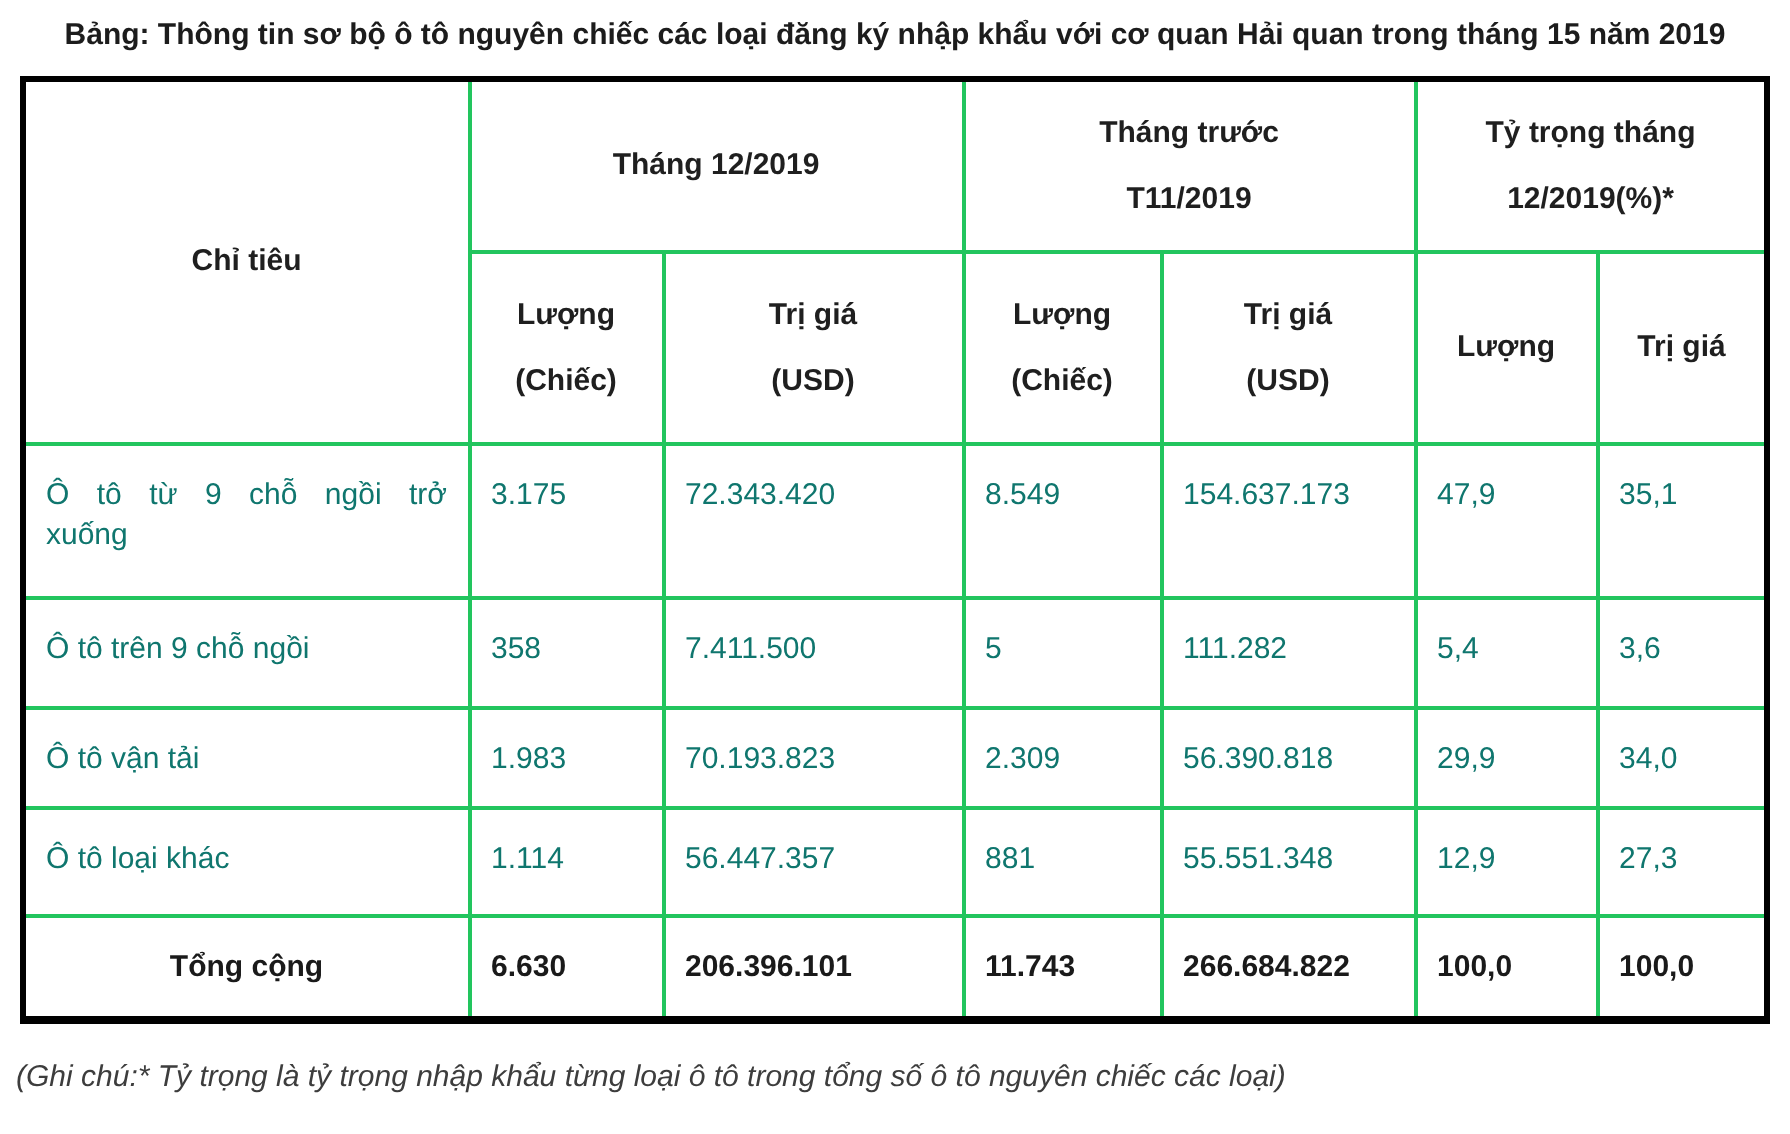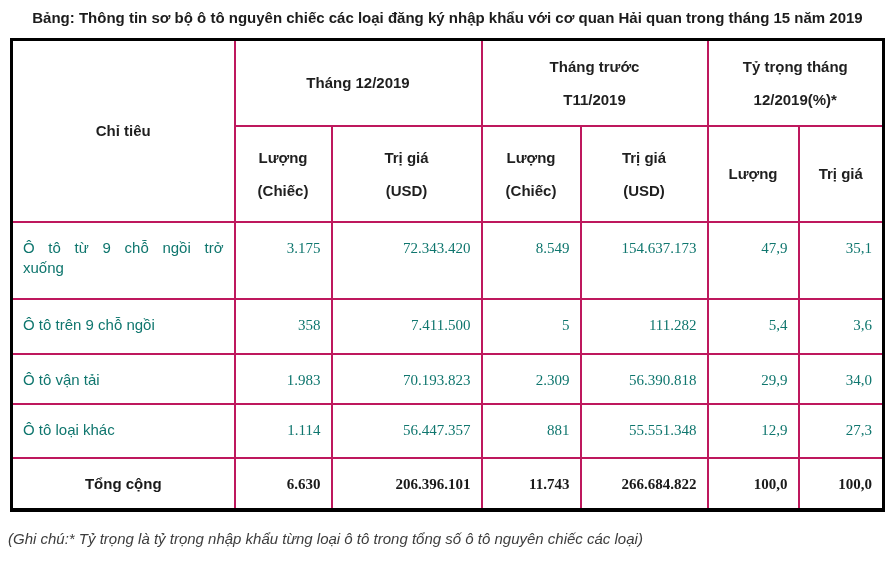--- a/index.html
+++ b/index.html
@@ -26,21 +26,21 @@
   table.report {
     table-layout: fixed;
     border-collapse: collapse;
     width: 872px;
     margin: 8px 0 0 10px;
     border: 3px solid #000000;
     border-bottom-width: 4px;
   }
   table.report th,
   table.report td {
-    border: 2px solid #be185d;
+    border: 2px solid #22c55e;
     font-size: 15px;
     overflow: hidden;
   }
   table.report th {
     font-weight: 700;
     color: #1f1f1f;
     text-align: center;
     vertical-align: middle;
     white-space: pre-line;
     line-height: 33px;
@@ -53,21 +53,21 @@
   tr.r2 { height: 55px; margin-top: 43px; }
   tr.r3 { height: 50px; }
   tr.r4 { height: 54px; }
   tr.total-row { height: 52px; }
   table.report td {
     color: #0f766e;
     vertical-align: top;
     line-height: 20px;
     padding: 15px 10px 4px 10px;
   }
-  td.num { text-align: right; font-family: Liberation Serif, serif; }
+  td.num { text-align: left; }
   td.label { text-align: left; }
   td.justify {
     white-space: pre-line;
     text-align: justify;
     text-align-last: justify;
     padding-right: 13px;
   }
   td.low { padding-top: 50px; }
   tr.total-row td {
     font-weight: 700;

